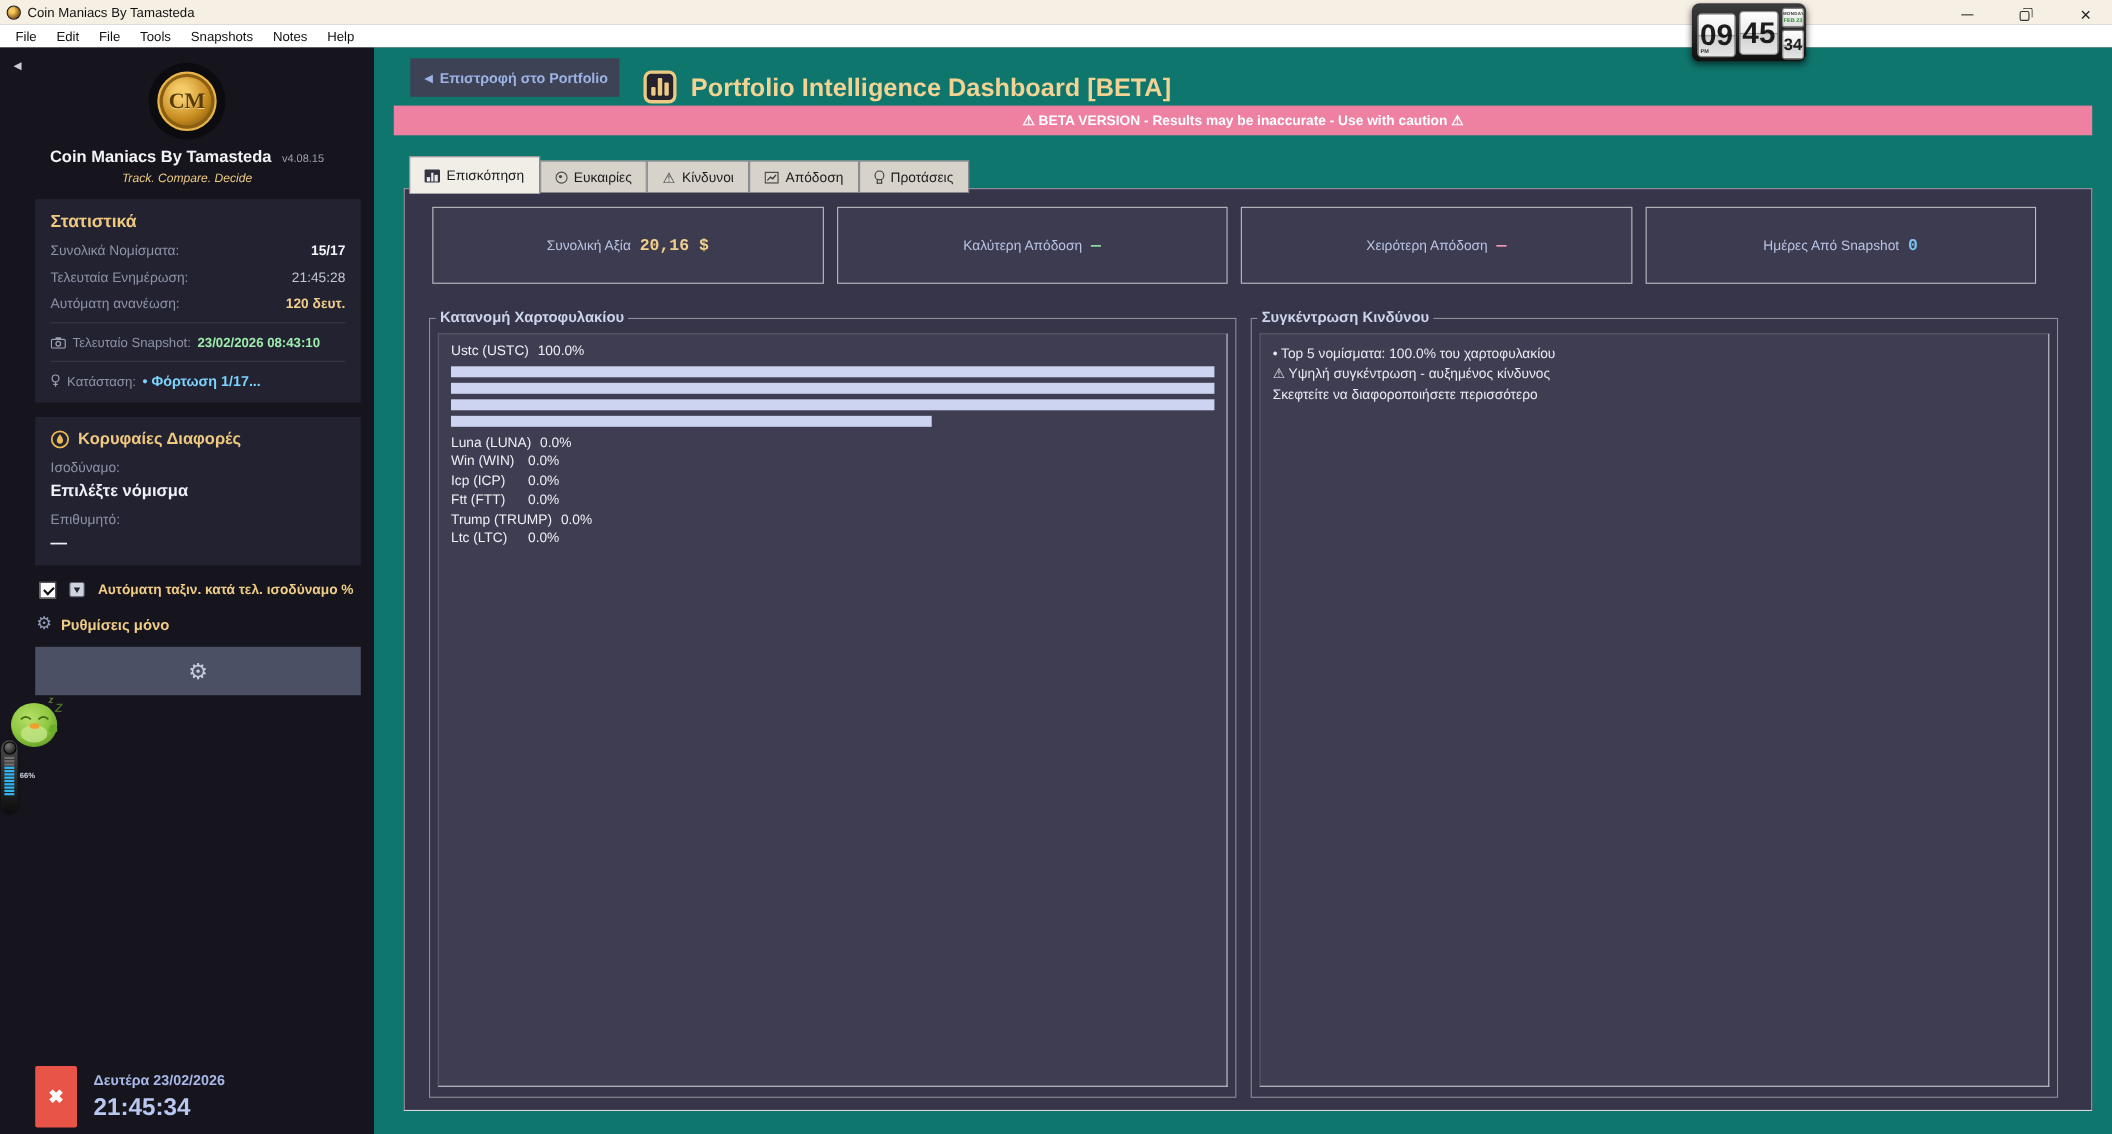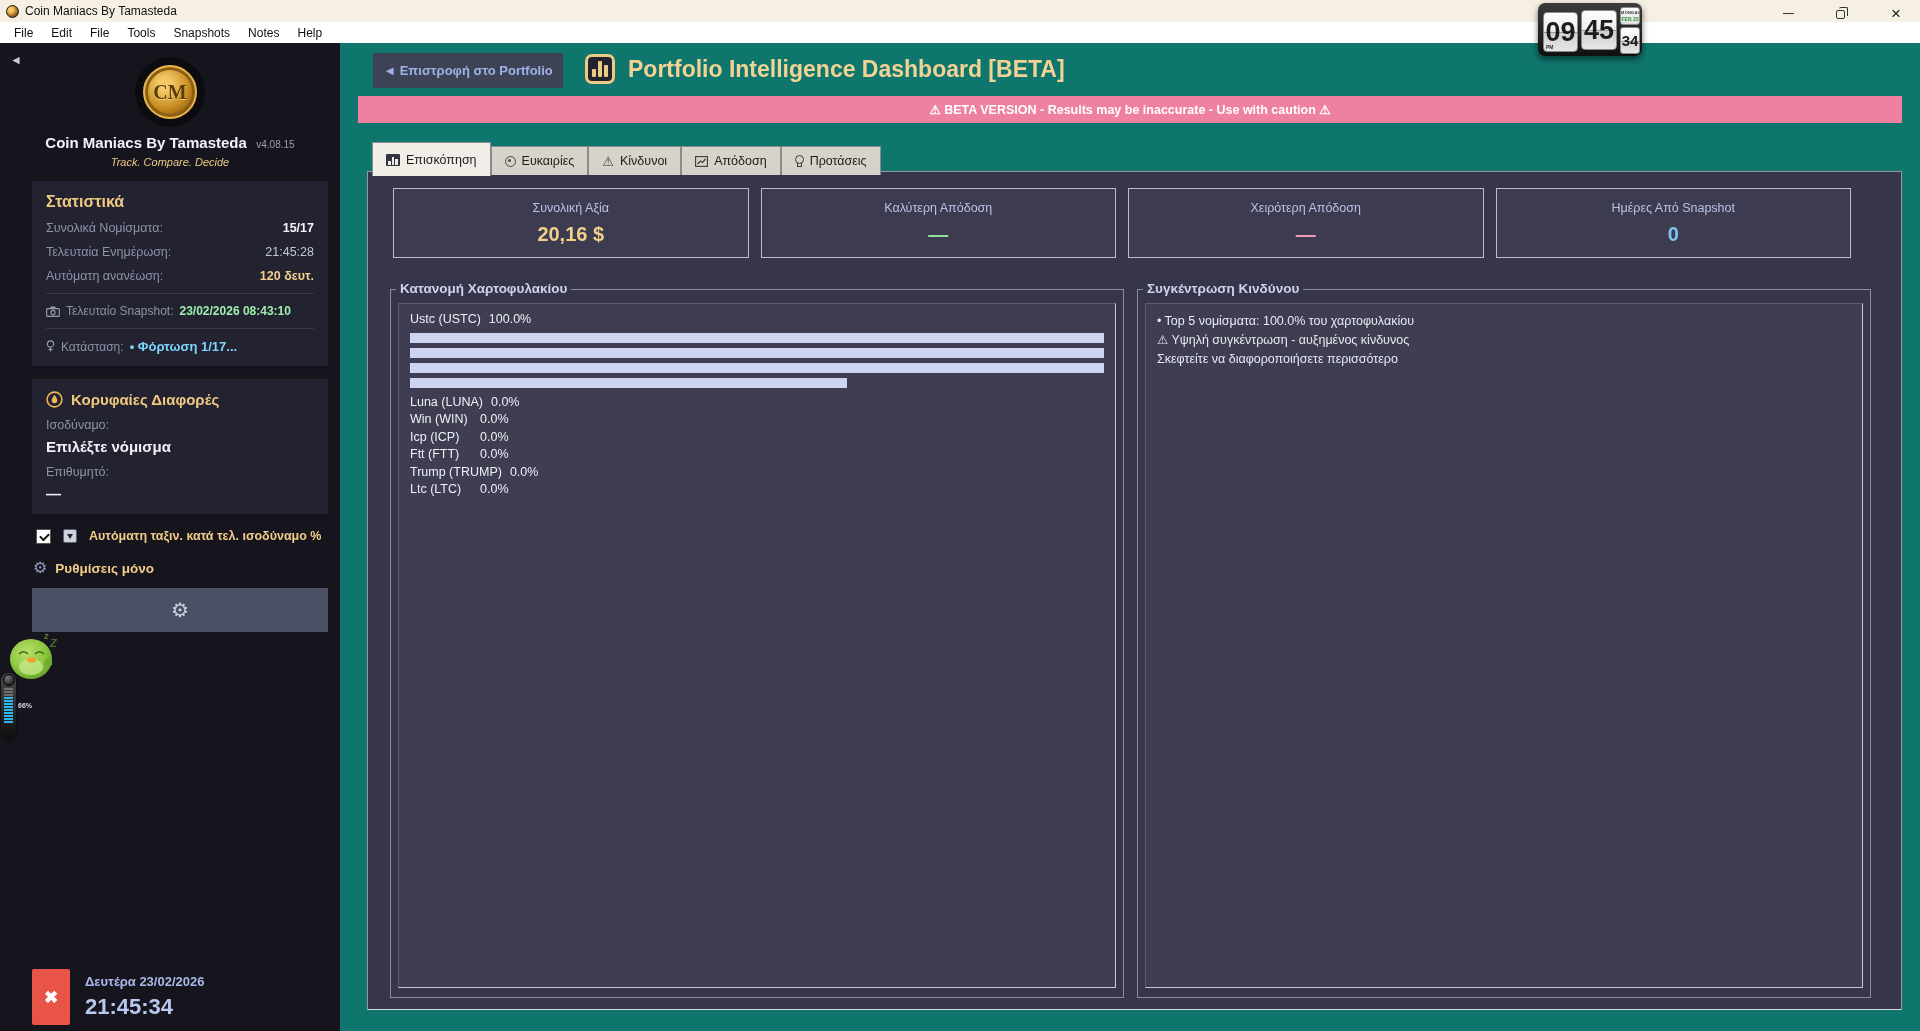--- a/index.html
+++ b/index.html
@@ -107,21 +107,21 @@
   .side-footer { position:absolute; left:32px; bottom:6px; display:flex; gap:15px; align-items:center; }
   .x-btn { width:38px; height:56px; background:#e85447; border:none; border-radius:2px;
            color:#fff; font-size:17px; font-weight:bold; cursor:pointer; }
   .footer-date { font-size:13px; font-weight:bold; color:#a9b8e8; }
   .footer-time { font-size:22px; font-weight:bold; color:#b9c8f0; margin-top:5px; }
 
   
   .main { position:absolute; left:340px; top:43px; right:0; bottom:0; background:#0f766e; }
   .back-btn { position:absolute; left:33px; top:10px; width:190px; height:35px; background:#3e4255;
               border:none; color:#9db3e6; font-weight:bold; font-size:13px; cursor:pointer; }
-  .page-title-row { position:absolute; left:245px; top:11px; display:flex; align-items:center; gap:13px; }
+  .page-title-row { position:absolute; left:245px; top:21px; display:flex; align-items:center; gap:13px; }
   .title-icon { width:30px; height:30px; background:#23222e; border:3px solid #ecca83; border-radius:7px;
                 display:flex; align-items:flex-end; justify-content:center; gap:2px; padding:4px 3px; }
   .title-icon i { width:4px; background:#ecca83; border-radius:1px; }
   .title-icon i:nth-child(1){ height:8px; } .title-icon i:nth-child(2){ height:16px; } .title-icon i:nth-child(3){ height:12px; }
   .page-title { font-size:23px; font-weight:bold; color:#f2d394; }
 
   .beta-banner { position:absolute; left:18px; right:18px; top:53px; height:27px; background:#ee81a1;
                  display:flex; align-items:center; justify-content:center;
                  color:#fff; font-weight:bold; font-size:12.5px; }
 
@@ -138,24 +138,24 @@
   .icon-dart::after { content:""; position:absolute; left:2.4px; top:2.4px; width:3px; height:3px; background:#4a4a4a; border-radius:50%; }
   .icon-warn { font-size:13px; color:#3a3a3a; line-height:1; }
   .icon-bulb { width:9px; height:13px; position:relative; }
   .icon-bulb::before { content:""; position:absolute; left:0.5px; top:0; width:7px; height:7px; border:1.5px solid #3a3a3a; border-radius:50%; }
   .icon-bulb::after { content:""; position:absolute; left:2.5px; top:8.5px; width:3px; height:3px; border-left:1.5px solid #3a3a3a; border-right:1.5px solid #3a3a3a; border-bottom:1.5px solid #3a3a3a; }
 
   .tabpage { position:absolute; left:27px; right:18px; top:128px; bottom:21px; background:#363549;
              border:1px solid #97979f; border-bottom-color:#d8d8dc; }
 
   .cards { position:absolute; left:25px; right:50px; top:16px; height:70px; display:flex; gap:12px; }
-  .card { flex:1; background:#3c3b4f; border:1px solid #bdbdc6; display:flex; flex-direction:column;
+  .card { flex:1; background:#3c3b4f; border:1px solid #bdbdc6; display:flex; 
           align-items:center; justify-content:center; gap:8px; }
   .card-label { font-size:12.5px; color:#b9c3e4; }
-  .card-value { font-size:20px; font-weight:bold; }
+  .card-value { font-size:15px; font-weight:bold;font-family:Liberation Mono, monospace; }
 
   .panels { position:absolute; left:22px; right:30px; top:117px; bottom:11px; display:flex; gap:13px; }
   .panel { position:relative; flex:1; border:1px solid #8d8d99; }
   .panel-title { position:absolute; top:-9px; left:5px; background:#363549; padding:0 4px;
                  font-size:13.5px; font-weight:bold; color:#ccd4ee; z-index:2; }
   .panel-inner { position:absolute; left:7px; right:7px; top:13px; bottom:9px; background:#3e3d51;
                  border:1px solid; border-color:#5c5c6a #c9c9d3 #c9c9d3 #5c5c6a; padding:8px 11px;
                  color:#eef0f6; font-size:12.5px; overflow:hidden; }
   .alloc-toprow { display:flex; margin-bottom:7px; }
   .alloc-name { display:inline-block; min-width:70px; padding-right:8px; }

